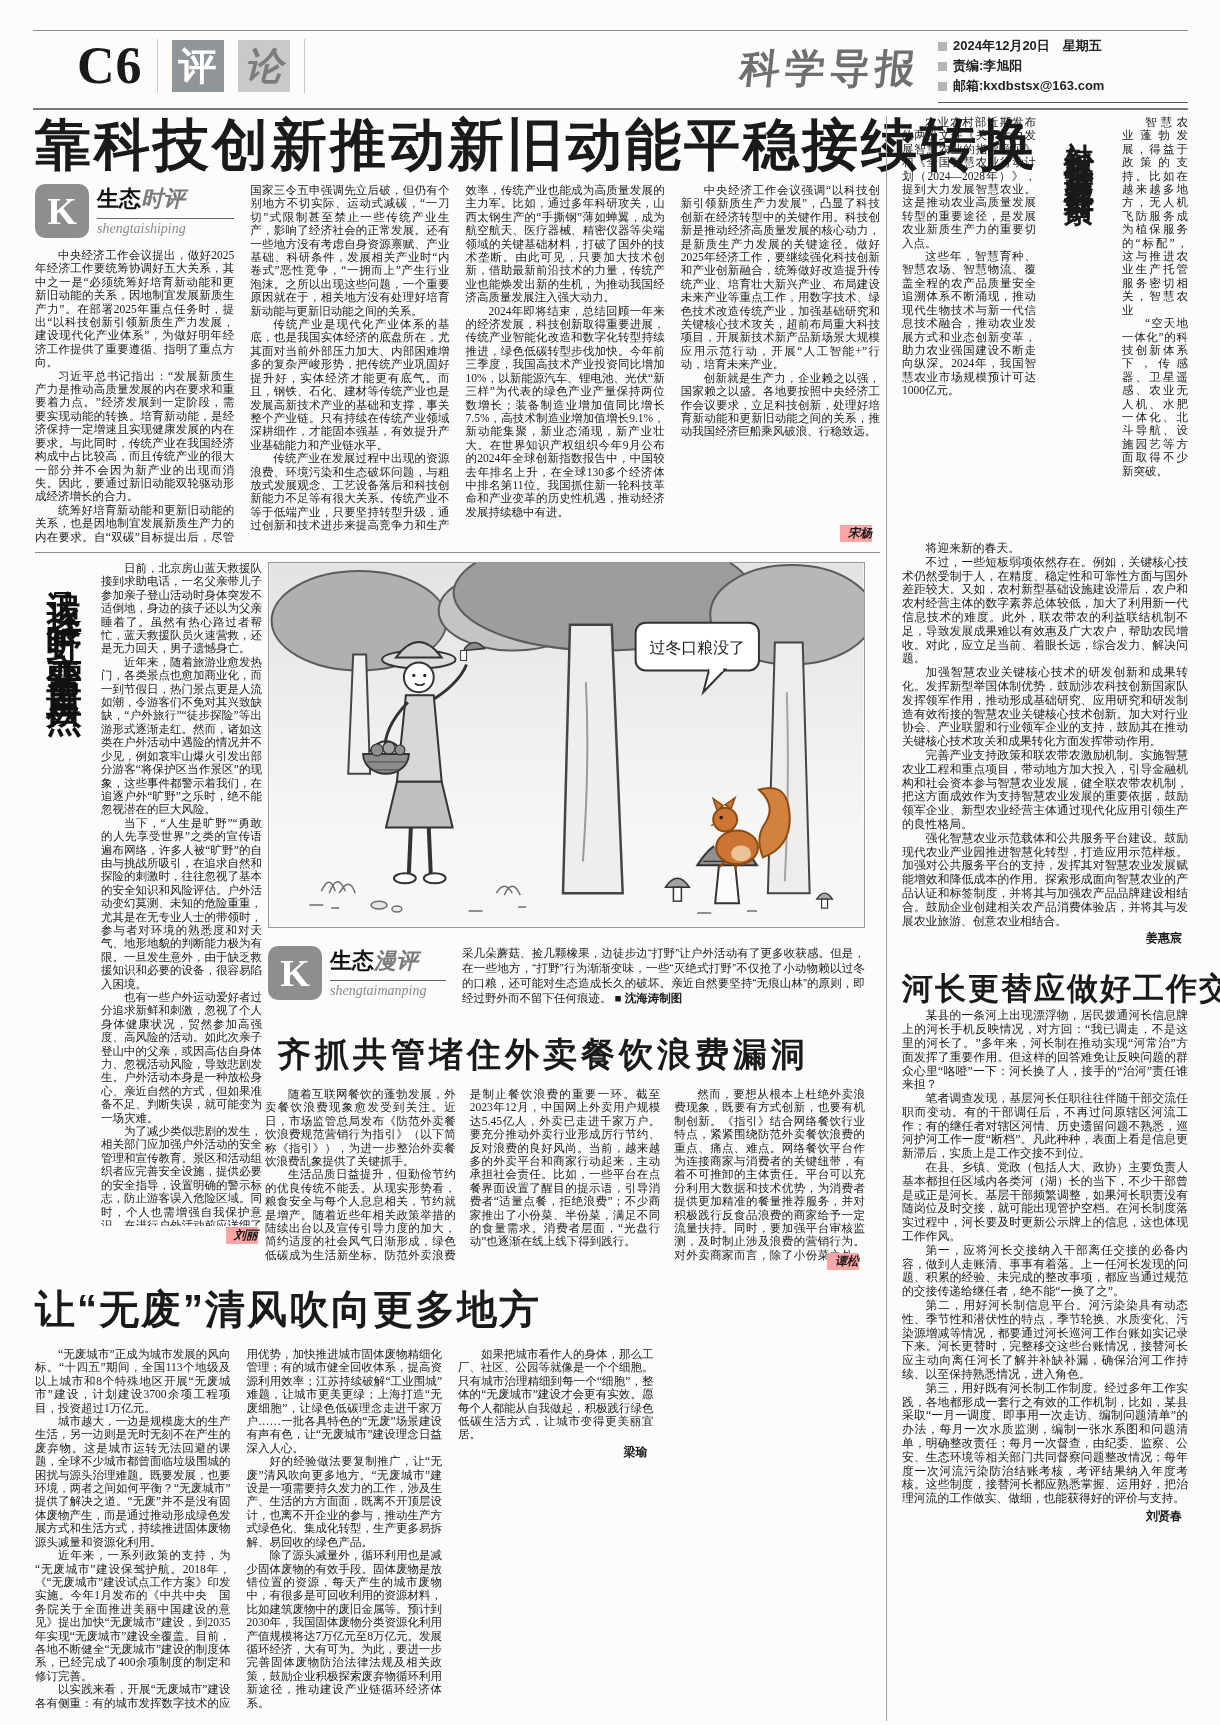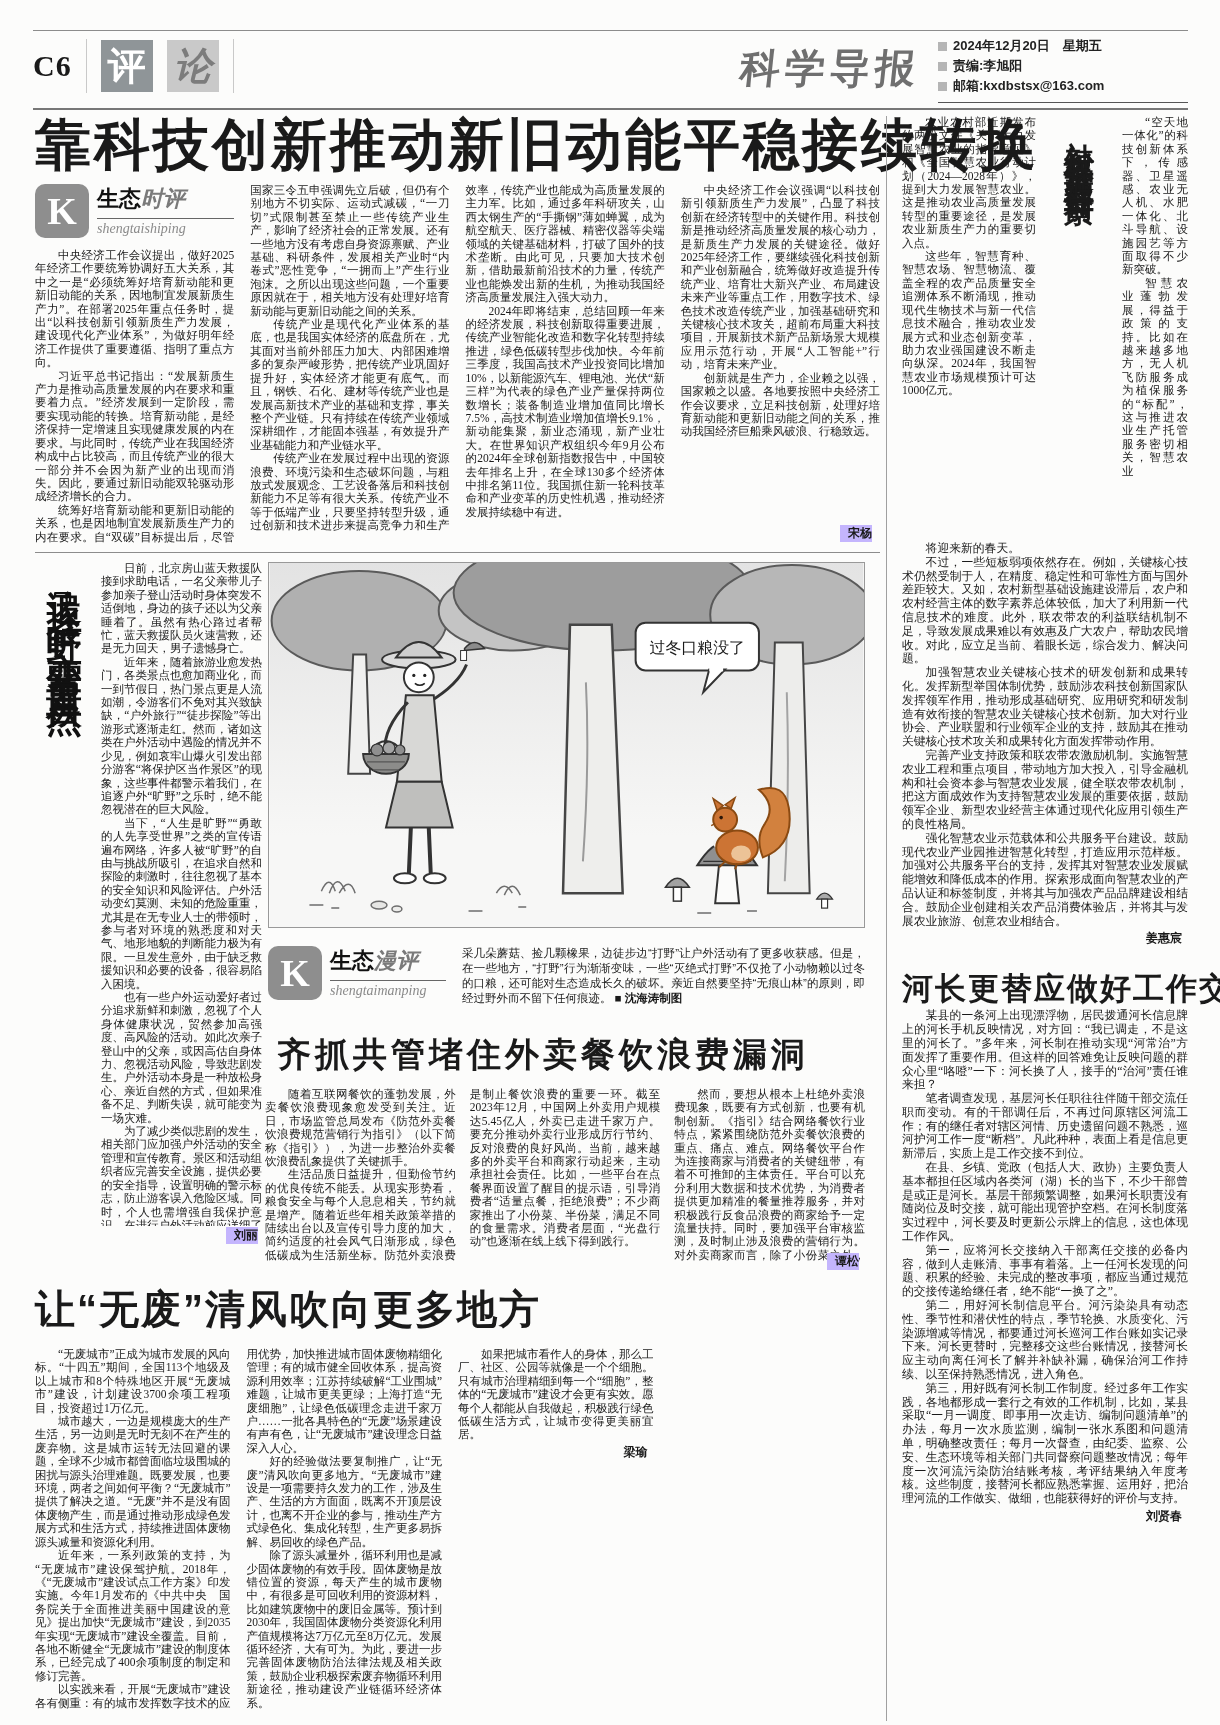--- a/index.html
+++ b/index.html
@@ -5,41 +5,41 @@
   html,body{margin:0;padding:0;background:#e8e8e8;}
   .page{position:relative;width:1220px;height:1725px;background:#fcfcfb;margin:0 auto;
         font-family:"Liberation Serif","DejaVu Serif",serif;color:#1a1a1a;overflow:hidden;}
   .abs{position:absolute;}
   .rule-h{background:#8c8c8c;height:1px;}
   .rule-v{background:#a0a0a0;width:1px;}
 
   
   .hdr{left:33px;top:36px;width:1155px;height:68px;display:flex;justify-content:space-between;align-items:flex-start;}
   .hdr-left{display:flex;align-items:center;gap:14px;}
-  .edition{font-size:30px;font-weight:bold;letter-spacing:1px;line-height:60px;}
+  .edition{font-size:52px;font-weight:bold;letter-spacing:1px;line-height:60px;margin-left:44px;}
   .hdr-sep{width:1px;height:54px;background:#c9c9c9;}
   .logo-box{width:52px;height:52px;display:inline-flex;align-items:center;justify-content:center;
             font-size:38px;font-weight:bold;}
   .logo-box.a{background:#8f9598;color:#fff;}
   .logo-box.b{background:#c9c9c9;color:#7c7c7c;font-style:italic;font-family:"Liberation Serif",serif;}
   .hdr-right{display:flex;align-items:flex-start;gap:18px;}
   .masthead{font-size:40px;font-weight:bold;color:#6f6f6f;letter-spacing:5px;
             font-family:"Liberation Serif",serif;transform:skewX(-6deg);line-height:66px;}
   .infocol{width:250px;border-bottom:1px solid #555;padding-bottom:6px;}
   .inforow{display:flex;align-items:center;gap:6px;font-size:13px;font-weight:bold;
            font-family:"Liberation Sans",sans-serif;color:#222;line-height:20px;}
   .sq{width:9px;height:9px;background:#b5b5b5;display:inline-block;flex:0 0 auto;}
   .hdr-rule{left:33px;top:108px;width:1155px;height:2px;background:#777;}
 
   
   .para{margin:0;text-indent:2em;font-size:11.5px;line-height:13.4px;text-align:justify;}
   .author-inline{text-align:right;font-family:"Liberation Sans",sans-serif;font-weight:bold;
                  font-size:12px;padding-right:6px;margin-top:2px;}
   .author-abs{position:absolute;font-family:"Liberation Sans",sans-serif;font-weight:bold;
-              font-size:12px;background:#c4b5fd;padding-left:8px;}
+              font-size:12px;background:#fca5a5;padding-left:8px;font-style:italic;}
 
   
   .lead{left:35px;top:116px;width:845px;}
   .lead h1{margin:0;font-family:"Liberation Sans",sans-serif;font-weight:bold;font-size:56px;
            letter-spacing:3px;line-height:58px;white-space:nowrap;}
   .lead-body{position:relative;margin-top:10px;height:360px;column-count:4;column-gap:16px;
              column-fill:auto;overflow:hidden;}
   .k-logo{display:flex;gap:8px;margin-bottom:10px;break-inside:avoid;}
   .k-box{width:54px;height:54px;background:#8e8e8e;border-radius:10px;color:#fff;
          display:flex;align-items:center;justify-content:center;font-size:38px;font-weight:bold;
@@ -308,22 +308,22 @@
   <div class="abs rail">
 
     <div>
       <div class="agri-top">
         <div class="agri-colA">
             <p class="para">农业农村部近期发布的两份文件《关于大力发展智慧农业的指导意见》和《全国智慧农业行动计划（2024—2028年）》，提到大力发展智慧农业。这是推动农业高质量发展转型的重要途径，是发展农业新质生产力的重要切入点。</p>
             <p class="para">这些年，智慧育种、智慧农场、智慧物流、覆盖全程的农产品质量安全追溯体系不断涌现，推动现代生物技术与新一代信息技术融合，推动农业发展方式和业态创新变革，助力农业强国建设不断走向纵深。2024年，我国智慧农业市场规模预计可达1000亿元。</p>
           </div>
         <div class="vtitle agri-title">补短板打造智慧农业好前景</div>
         <div class="agri-colB">
+            <p class="para">智慧农业蓬勃发展，得益于政策的支持。比如在越来越多地方，无人机飞防服务成为植保服务的“标配”，这与推进农业生产托管服务密切相关，智慧农业</p>
             <p class="para">“空天地一体化”的科技创新体系下，传感器、卫星遥感、农业无人机、水肥一体化、北斗导航、设施园艺等方面取得不少新突破。</p>
-            <p class="para">智慧农业蓬勃发展，得益于政策的支持。比如在越来越多地方，无人机飞防服务成为植保服务的“标配”，这与推进农业生产托管服务密切相关，智慧农业</p>
           </div>
       </div>
       <div class="agri-bottom">
         <div>
             <p class="para">将迎来新的春天。</p>
             <p class="para">不过，一些短板弱项依然存在。例如，关键核心技术仍然受制于人，在精度、稳定性和可靠性方面与国外差距较大。又如，农村新型基础设施建设滞后，农户和农村经营主体的数字素养总体较低，加大了利用新一代信息技术的难度。此外，联农带农的利益联结机制不足，导致发展成果难以有效惠及广大农户，帮助农民增收。对此，应立足当前、着眼长远，综合发力、解决问题。</p>
             <p class="para">加强智慧农业关键核心技术的研发创新和成果转化。发挥新型举国体制优势，鼓励涉农科技创新国家队发挥领军作用，推动形成基础研究、应用研究和研发制造有效衔接的智慧农业关键核心技术创新。加大对行业协会、产业联盟和行业领军企业的支持，鼓励其在推动关键核心技术攻关和成果转化方面发挥带动作用。</p>
             <p class="para">完善产业支持政策和联农带农激励机制。实施智慧农业工程和重点项目，带动地方加大投入，引导金融机构和社会资本参与智慧农业发展，健全联农带农机制，把这方面成效作为支持智慧农业发展的重要依据，鼓励领军企业、新型农业经营主体通过现代化应用引领生产的良性格局。</p>
             <p class="para">强化智慧农业示范载体和公共服务平台建设。鼓励现代农业产业园推进智慧化转型，打造应用示范样板。加强对公共服务平台的支持，发挥其对智慧农业发展赋能增效和降低成本的作用。探索形成面向智慧农业的产品认证和标签制度，并将其与加强农产品品牌建设相结合。鼓励企业创建相关农产品消费体验店，并将其与发展农业旅游、创意农业相结合。</p>
           </div>

